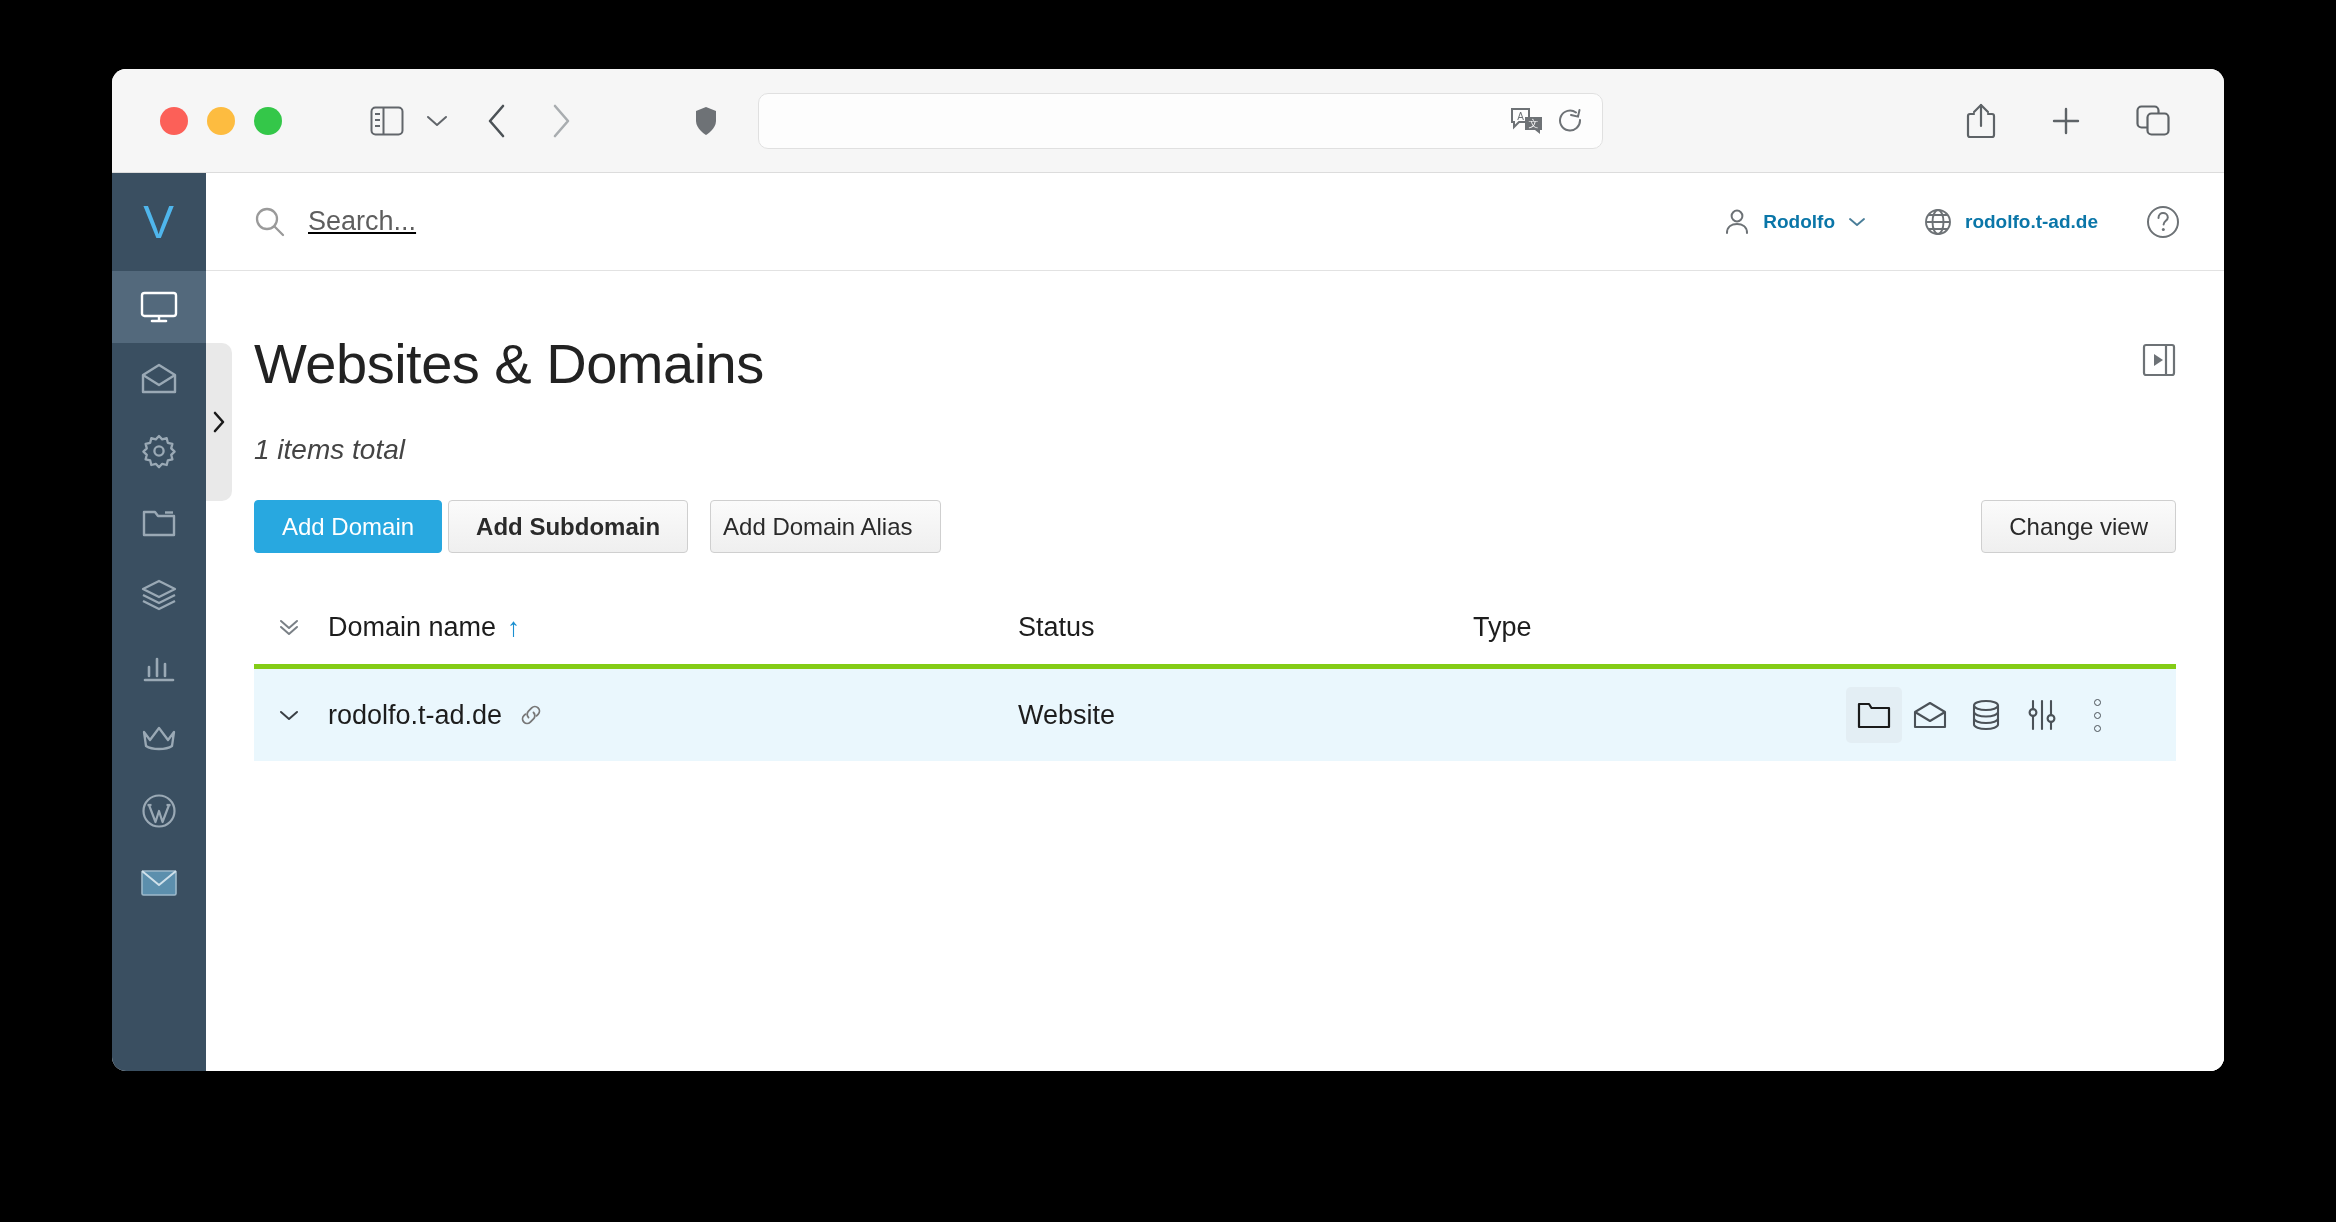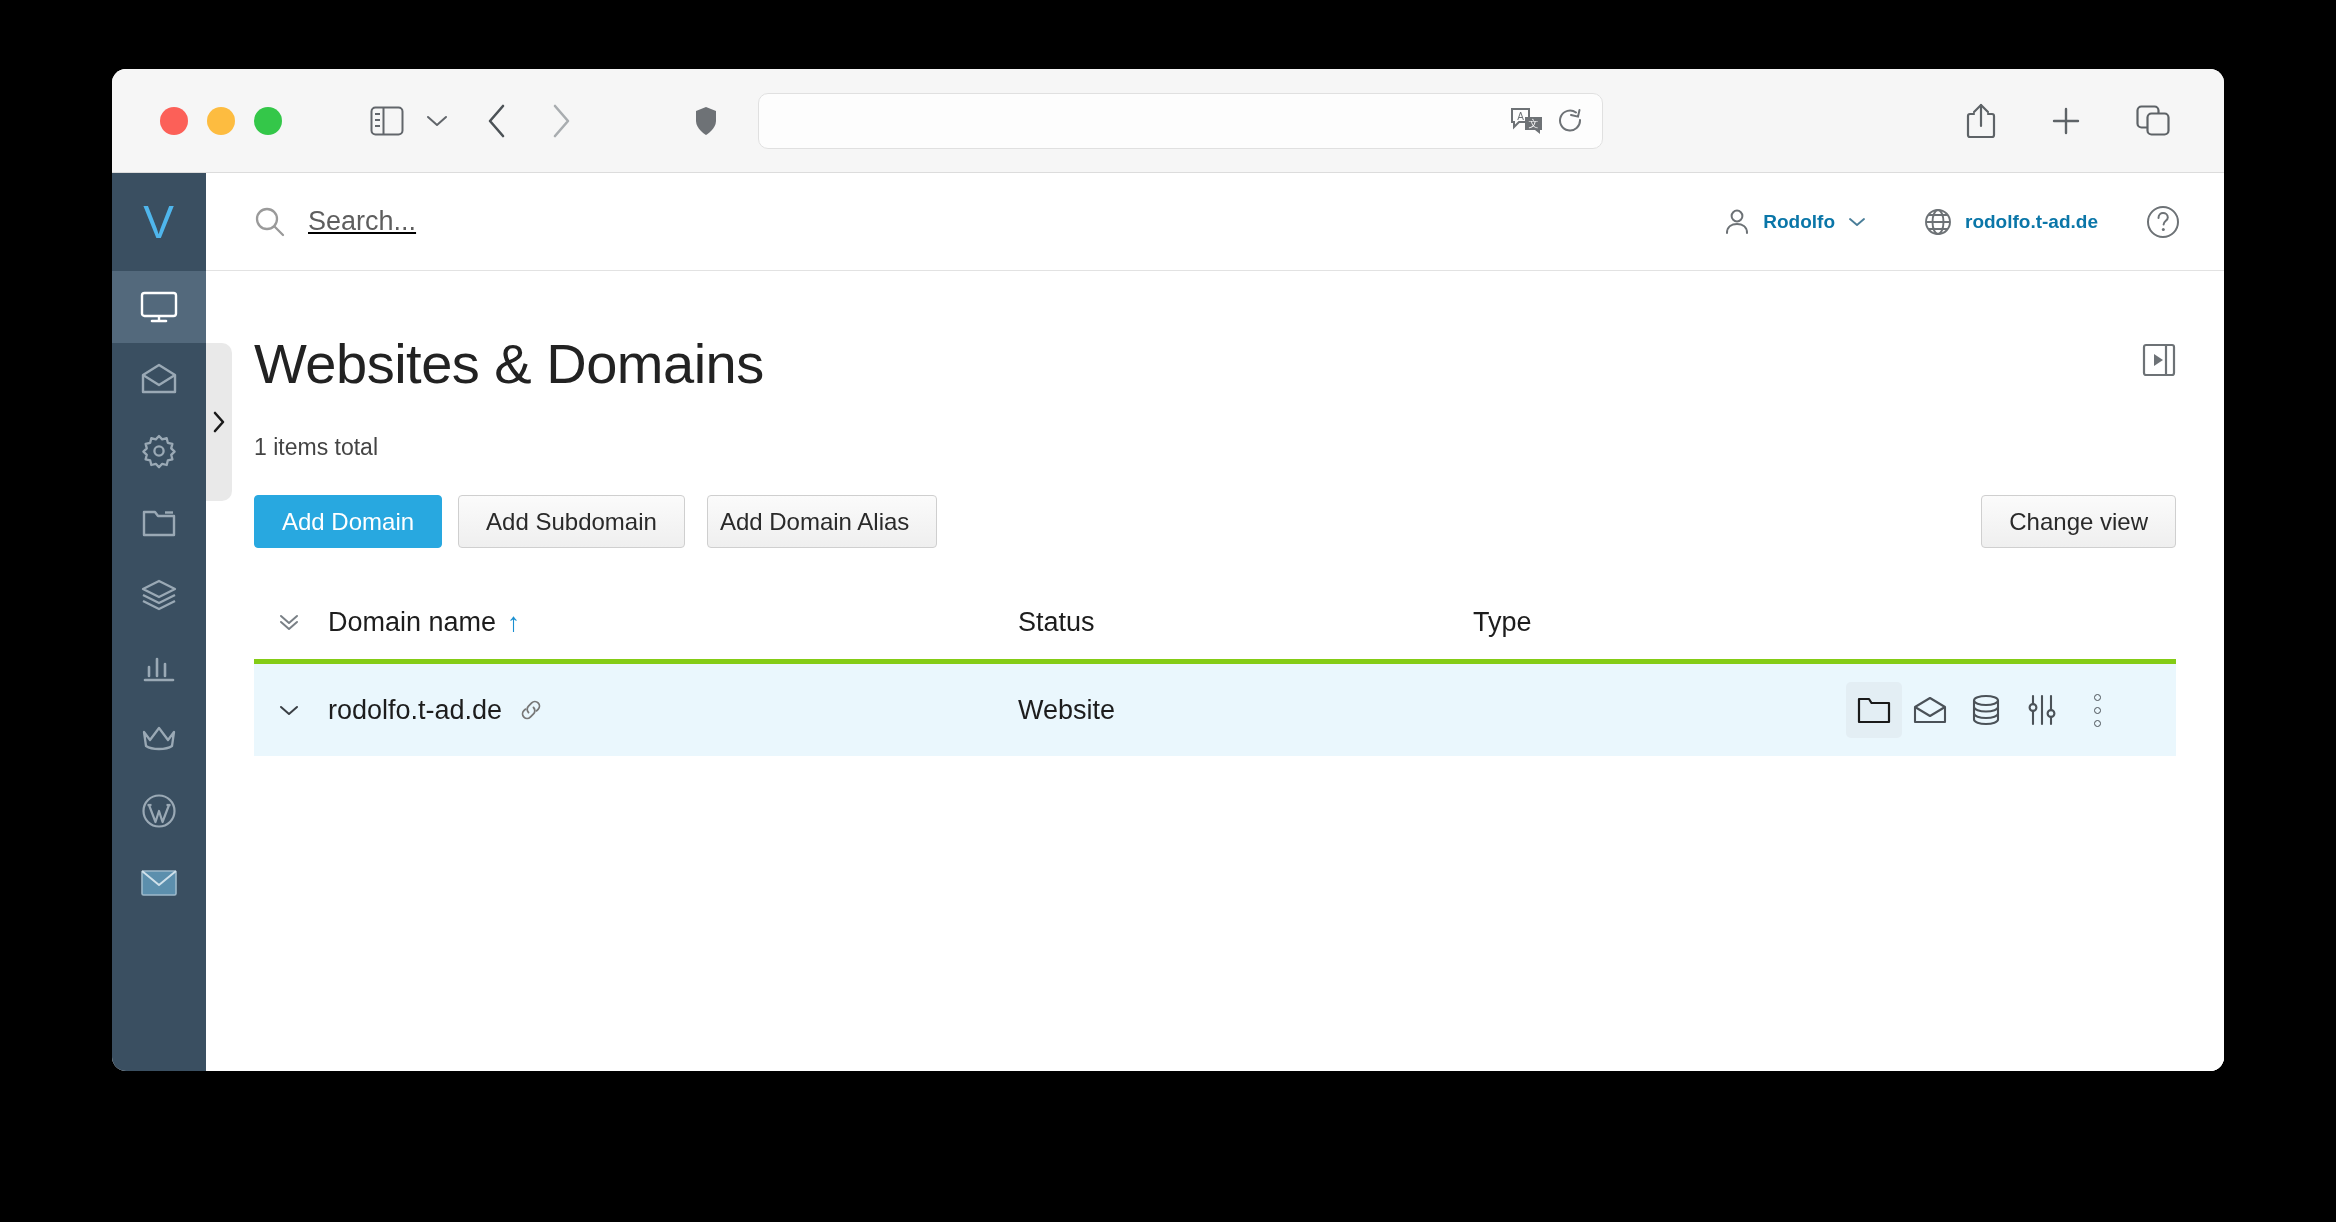--- a/index.html
+++ b/index.html
@@ -119,36 +119,36 @@
   #help-btn { margin-left: 48px; color: #6d7276; }
 
   
   #plesk-content {
     flex: 1; padding: 0 48px 0 48px;
     background: #fff; min-height: 0; position: relative;
   }
   #page-title-row { display: flex; align-items: flex-start; padding-top: 50px; }
   #page-title { font-size: 56px; font-weight: 300; color: #222; letter-spacing: -0.5px; margin-top: 10px; }
   #collapse-panel-btn { margin-left: auto; margin-top: 22px; color: #6d7276; }
-  #items-total { margin-top: 38px; font-size: 23px; color: #444; }
+  #items-total { margin-top: 38px; font-size: 28px; color: #444; font-style: italic; }
 
   #action-bar { display: flex; align-items: center; margin-top: 34px; }
   .btn {
     height: 53px; padding: 0 27px;
     border-radius: 4px; border: 1px solid #cfcfcf;
     background: linear-gradient(#fbfbfb, #efefef);
     font-size: 24px; color: #2a2a2a;
     display: flex; align-items: center; justify-content: center;
     font-family: "Liberation Sans", sans-serif;
     white-space: nowrap;
   }
   .btn-primary {
     background: #28a8e0; border-color: #28a8e0; color: #fff;
   }
-  #btn-add-subdomain { margin-left: 16px; }
+  #btn-add-subdomain { margin-left: 6px; font-weight: bold; }
   #btn-add-domain-alias { margin-left: 22px; padding-left: 12px; }
   #btn-change-view { margin-left: auto; }
 
   
   #domains-table { margin-top: 38px; width: 100%; }
   .tr { display: flex; align-items: center; }
   #table-head {
     height: 78px;
     border-bottom: 5px solid #84cc16;
   }

